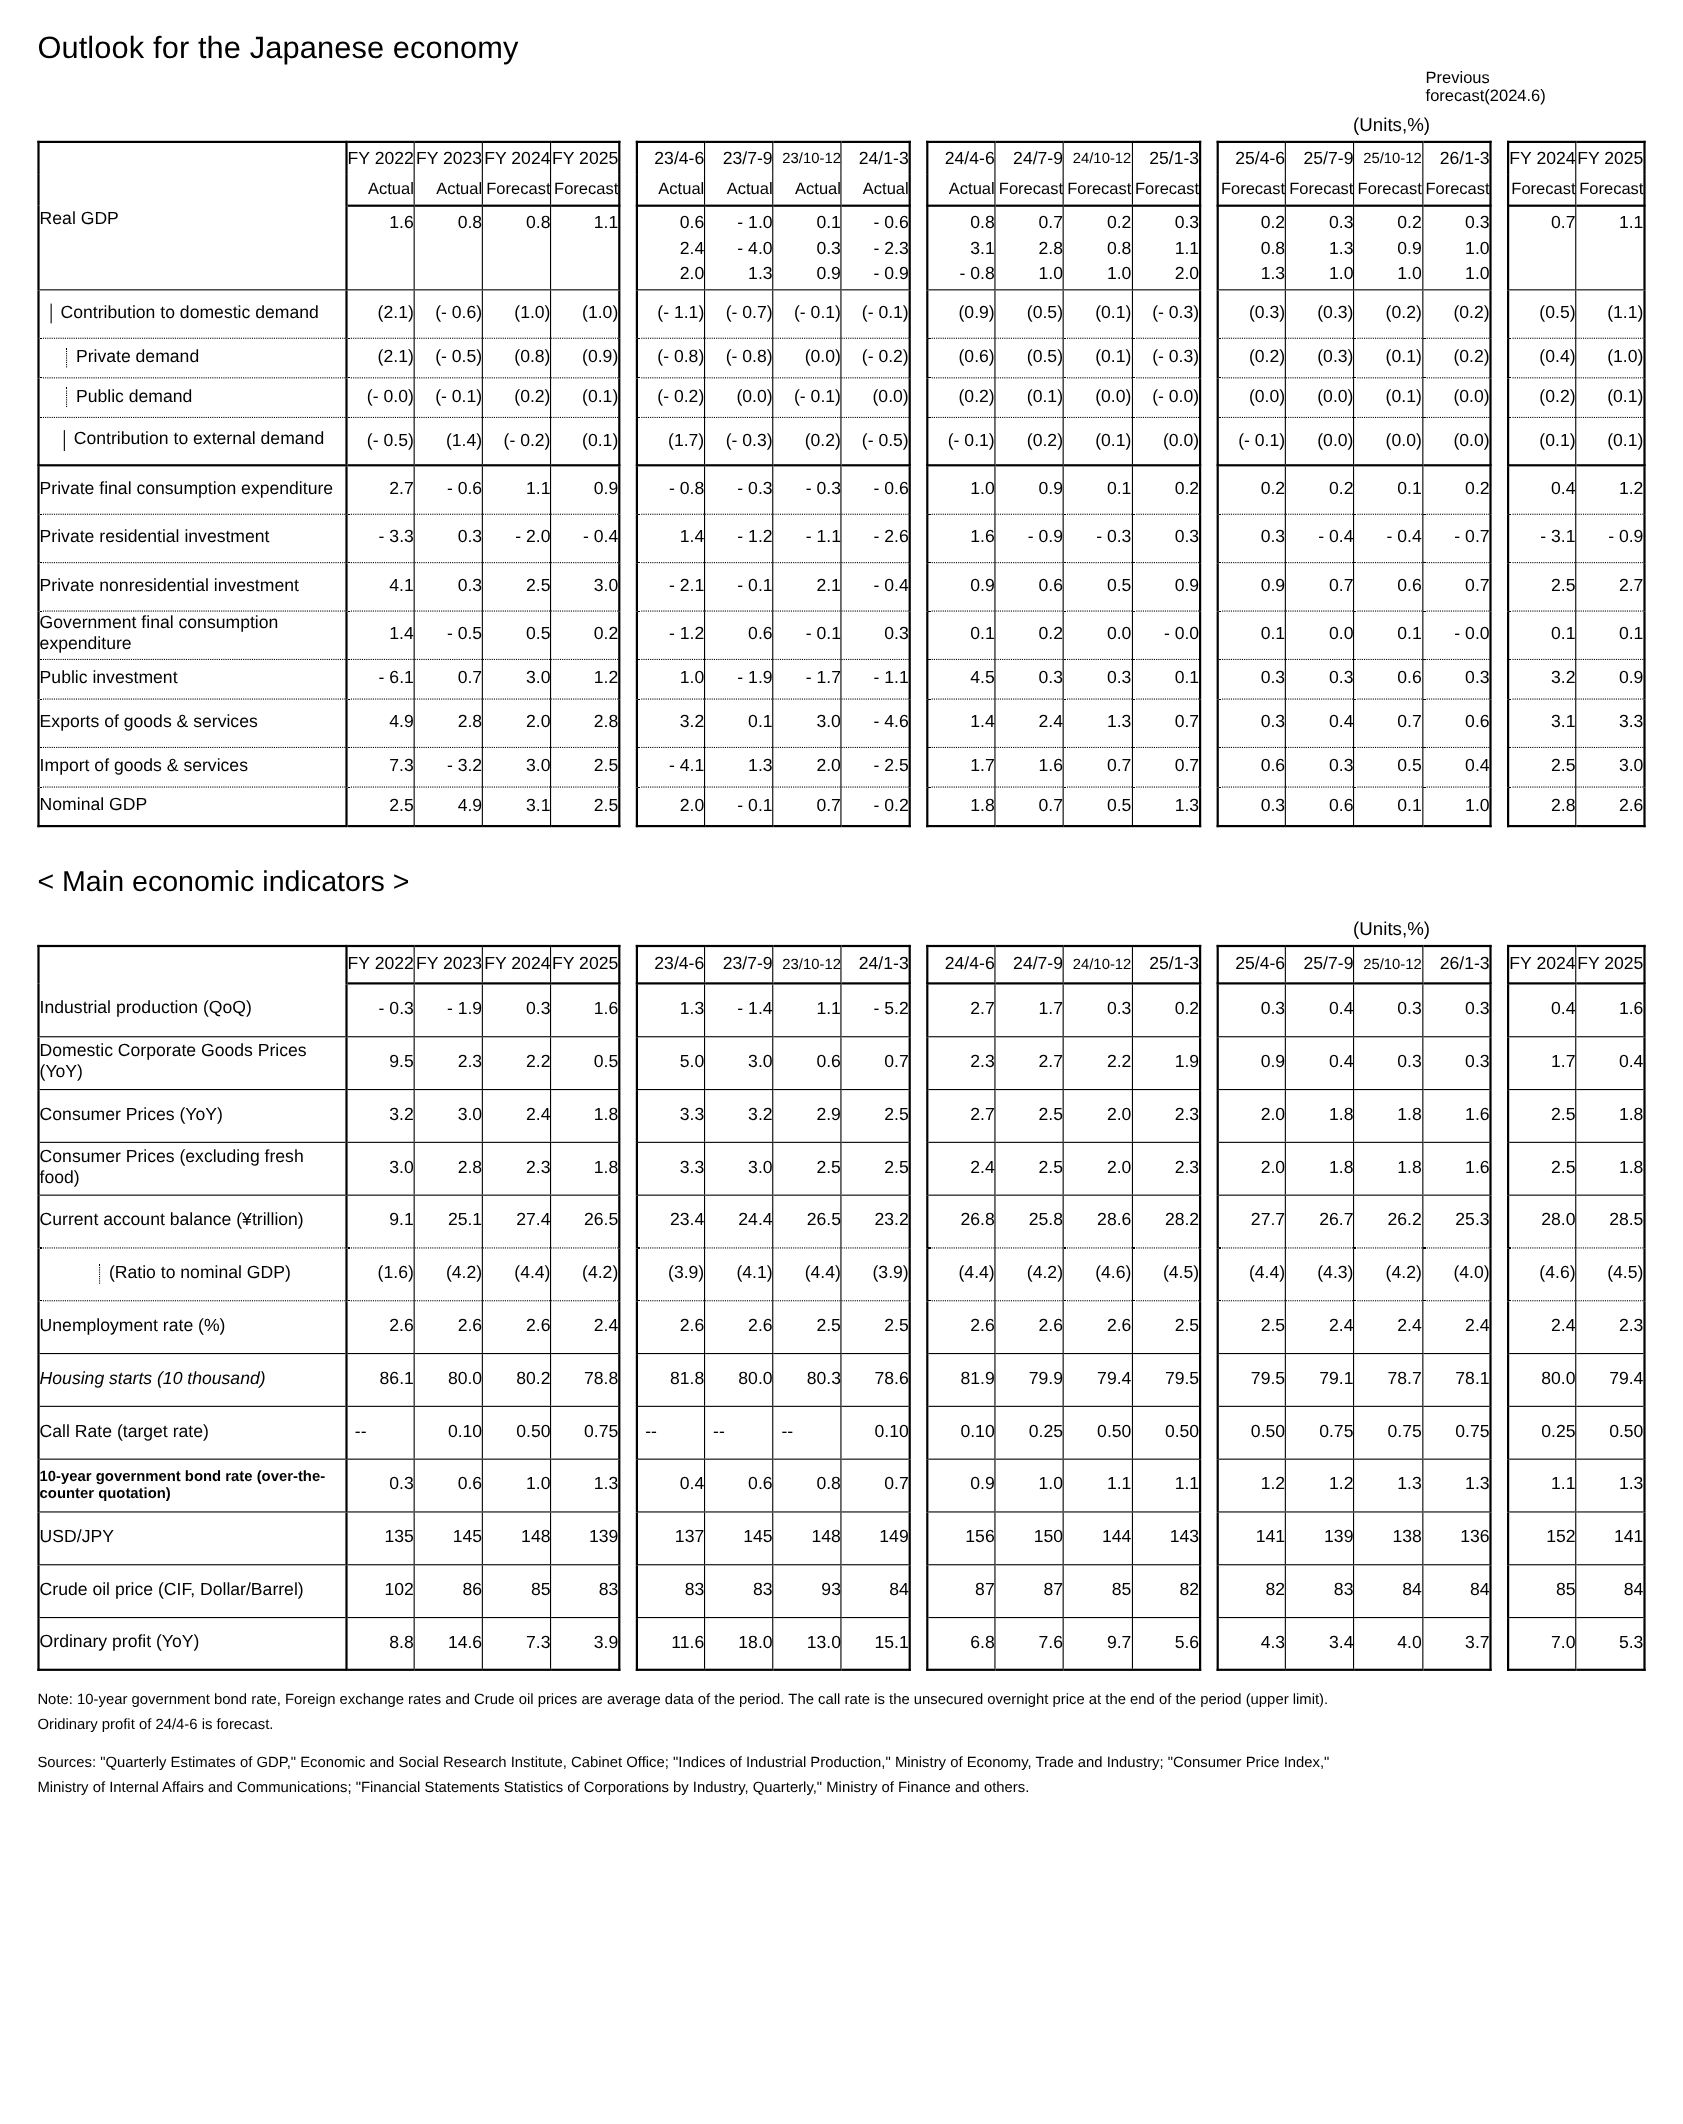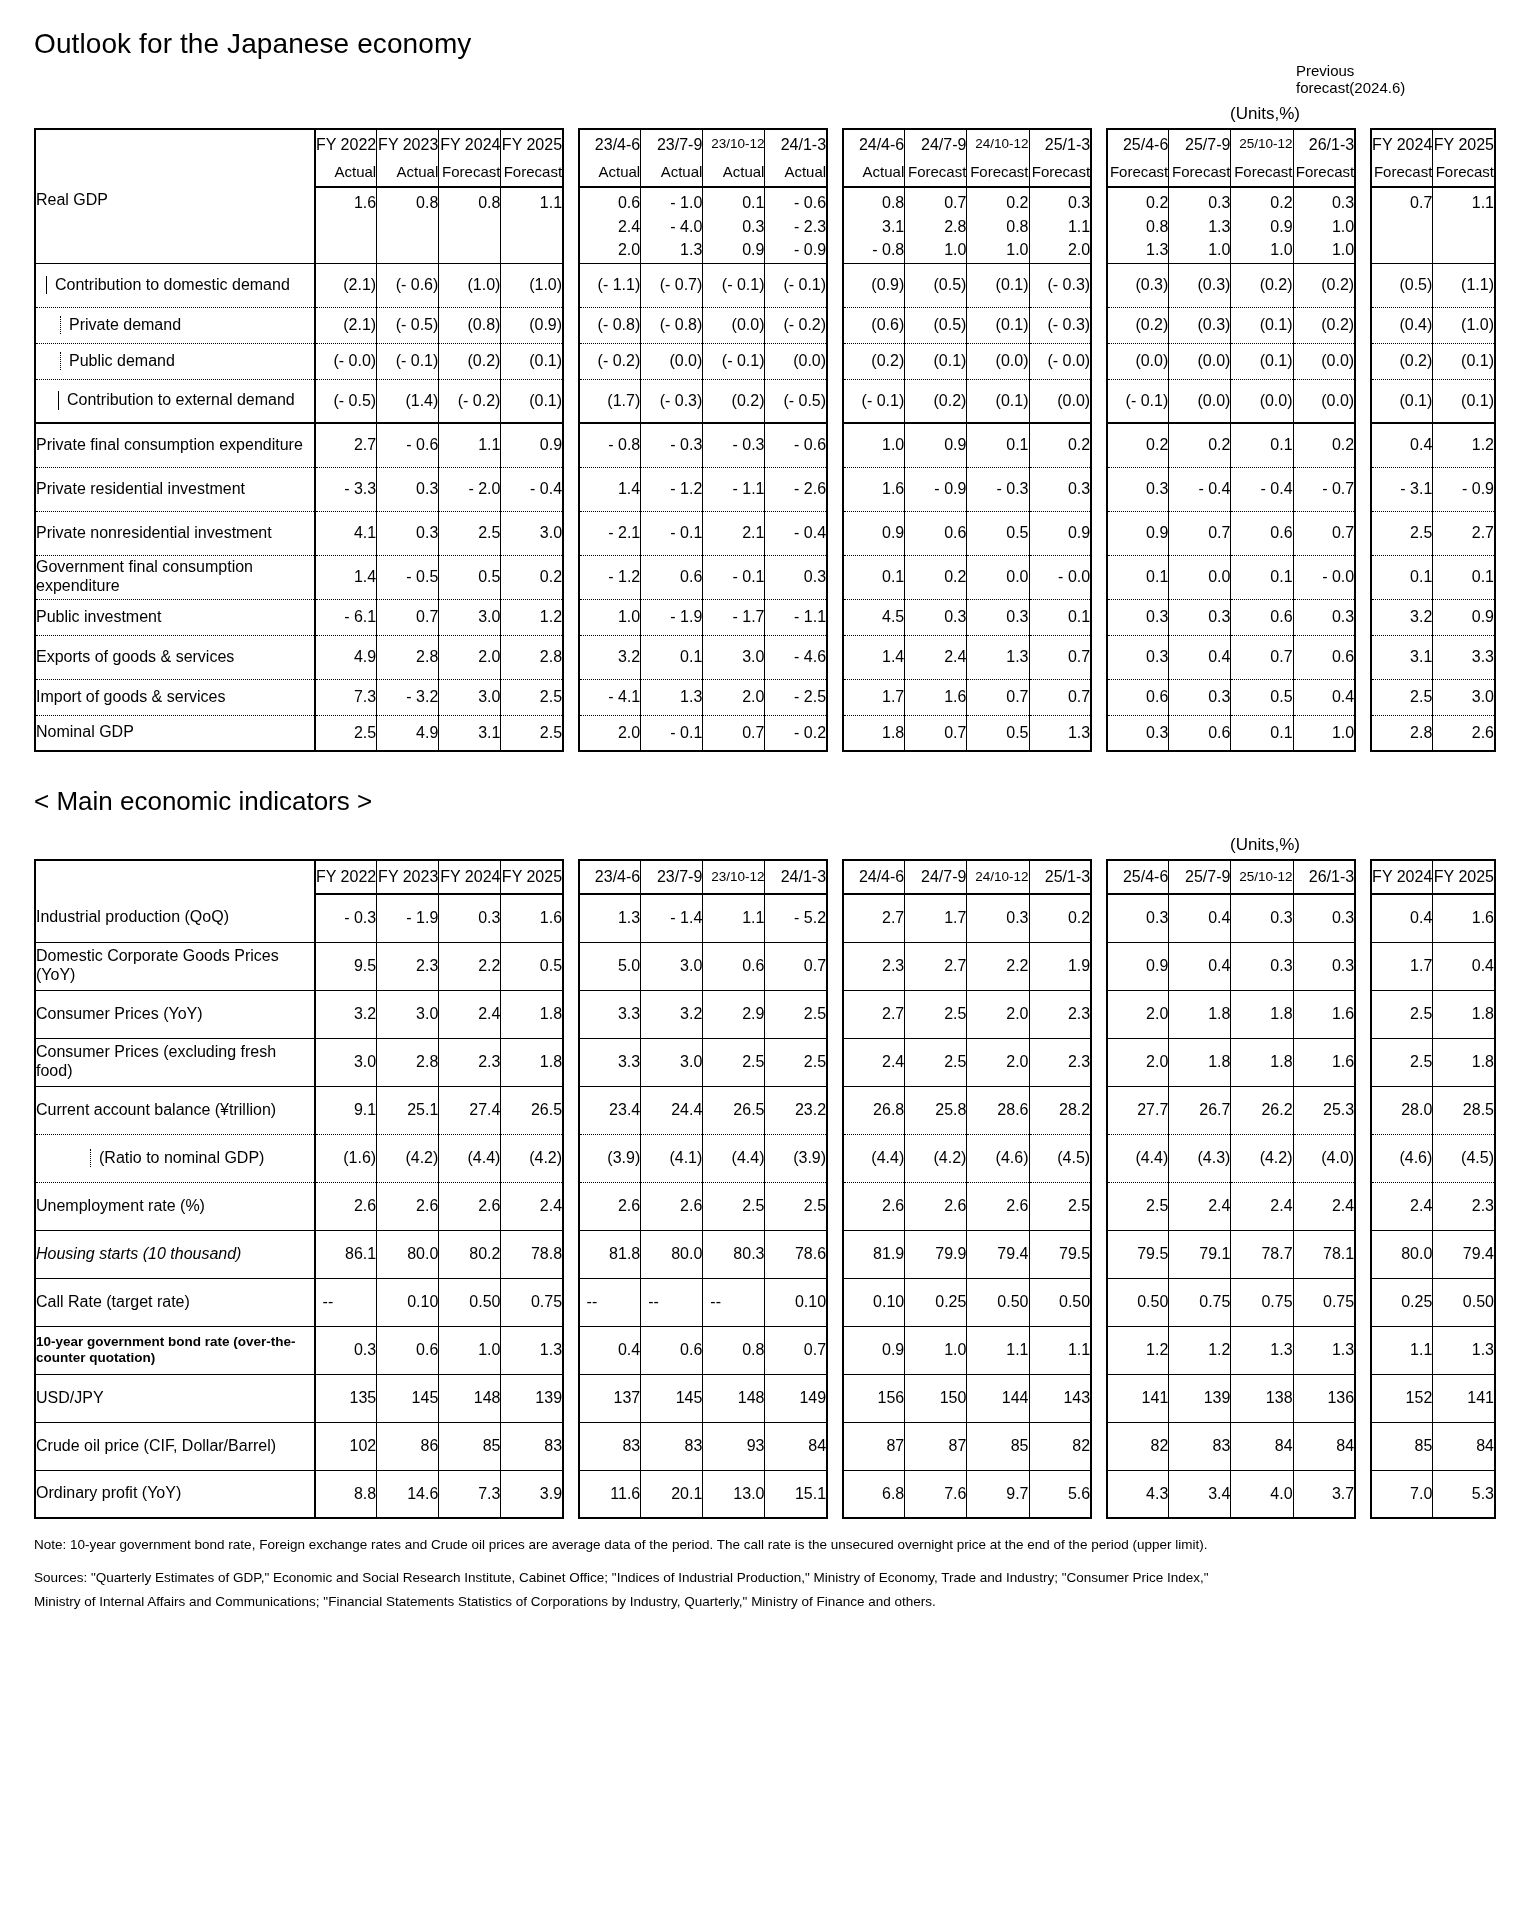--- a/index.html
+++ b/index.html
@@ -1005,21 +1005,21 @@
         <tr>
           <td class="lbl bl-h br-h bb-h" style="height: 48px;">
             <div>Ordinary profit (YoY)</div>
           </td>
           <td class="num bb-h bl-h">8.8</td>
           <td class="num bb-h bl-t">14.6</td>
           <td class="num bb-h bl-t">7.3</td>
           <td class="num bb-h bl-t br-h">3.9</td>
           <td class="gap"></td>
           <td class="num bb-h bl-h">11.6</td>
-          <td class="num bb-h bl-t">20.1</td>
+          <td class="num bb-h bl-t">18.0</td>
           <td class="num bb-h bl-t">13.0</td>
           <td class="num bb-h bl-t br-h">15.1</td>
           <td class="gap"></td>
           <td class="num bb-h bl-h">6.8</td>
           <td class="num bb-h bl-t">7.6</td>
           <td class="num bb-h bl-t">9.7</td>
           <td class="num bb-h bl-t br-h">5.6</td>
           <td class="gap"></td>
           <td class="num bb-h bl-h">4.3</td>
           <td class="num bb-h bl-t">3.4</td>
@@ -1027,17 +1027,18 @@
           <td class="num bb-h bl-t br-h">3.7</td>
           <td class="gap"></td>
           <td class="num bb-h bl-h">7.0</td>
           <td class="num bb-h bl-t br-h">5.3</td>
         </tr>
       </tbody>
   </table>
 
   <div class="note t2">
     <p>Note: 10-year government bond rate, Foreign exchange rates and Crude oil prices are average data of the period. The call rate is the unsecured overnight price at the end of the period (upper limit).</p>
+    <p>Oridinary profit of 24/4-6 is forecast.</p>
     <p style="margin-top:13px;">Sources: "Quarterly Estimates of GDP," Economic and Social Research Institute, Cabinet Office; "Indices of Industrial Production," Ministry of Economy, Trade and Industry; "Consumer Price Index,"</p>
     <p>Ministry of Internal Affairs and Communications; "Financial Statements Statistics of Corporations by Industry, Quarterly," Ministry of Finance and others.</p>
   </div>
 
 </div>
 
 </body></html>

